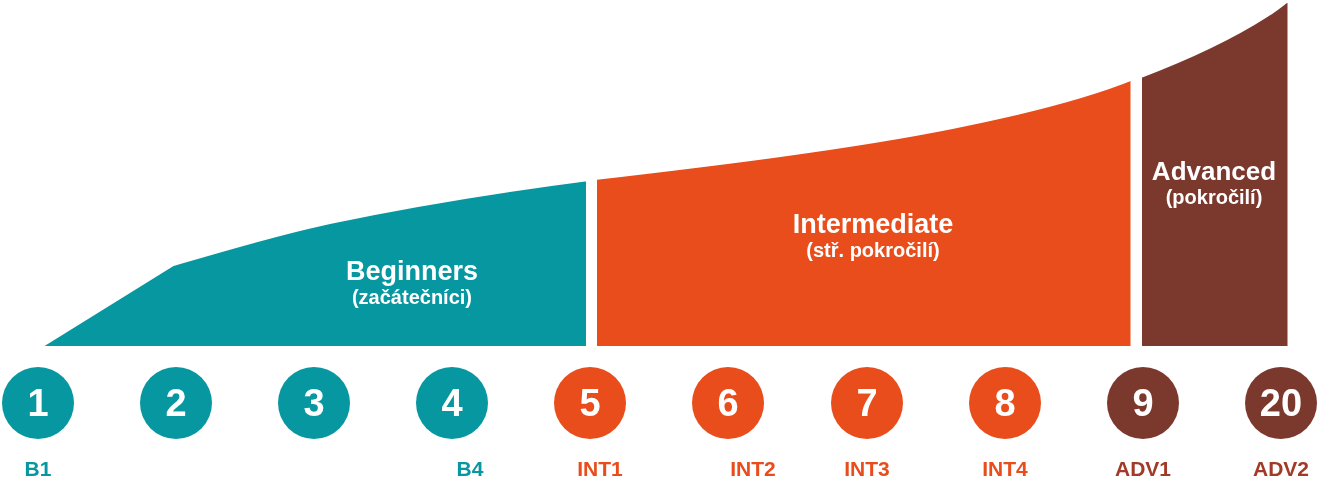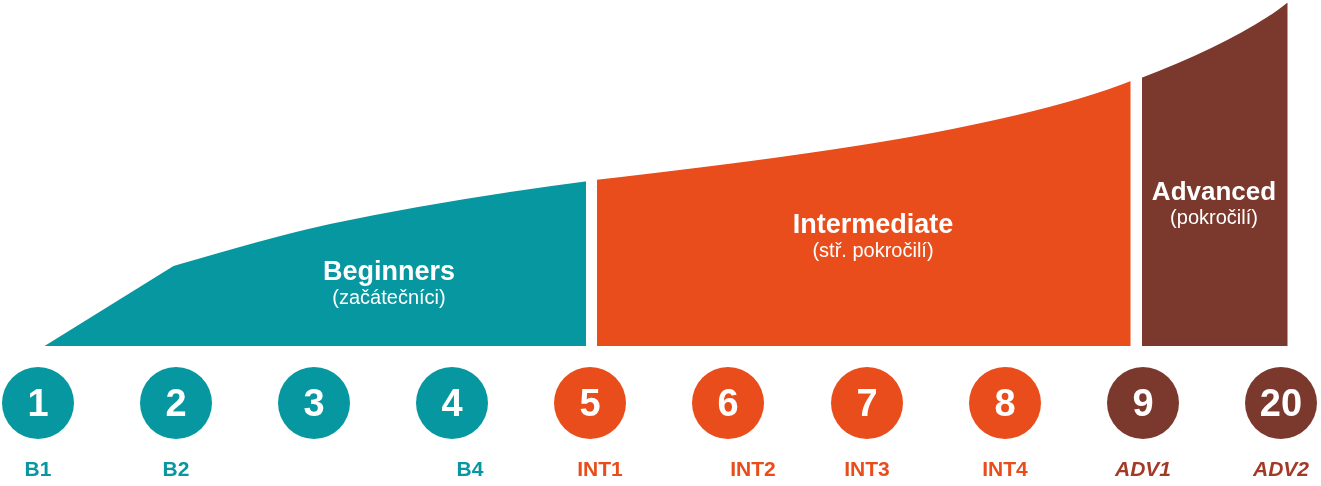--- a/index.html
+++ b/index.html
@@ -5,46 +5,46 @@
   html,body{margin:0;padding:0;background:#ffffff;}
   body{font-family:"Liberation Sans", sans-serif;}
   .stage{position:relative;width:1321px;height:486px;background:#ffffff;overflow:hidden;}
   .stage svg{position:absolute;left:0;top:0;display:block;}
   .area{stroke:var(--white);stroke-width:5;stroke-linejoin:round;stroke-linecap:round;}
   .area-teal{fill:var(--teal);}
   .area-orange{fill:var(--orange);}
   .area-brown{fill:var(--brown);}
   .section-label{position:absolute;transform:translateX(-50%);text-align:center;color:var(--white);white-space:nowrap;}
   .section-label .title{font-weight:700;font-size:27px;line-height:28px;}
-  .section-label .subtitle{font-weight:400;font-size:20px;line-height:24px;}
-  .section-label.advanced .title{font-size:26px;margin-top:20px;}
+  .section-label .subtitle{font-weight:700;font-size:20px;line-height:24px;}
+  .section-label.advanced .title{font-size:26px;}
   .lvl{position:absolute;width:72px;height:72px;border-radius:50%;top:367px;
        display:flex;align-items:center;justify-content:center;
        color:var(--white);font-weight:700;font-size:38px;}
   .lvl.teal{background:var(--teal);}
   .lvl.orange{background:var(--orange);}
   .lvl.brown{background:var(--brown);}
   .code{position:absolute;top:457px;width:138px;text-align:center;
         font-weight:700;font-size:21px;white-space:nowrap;}
   .code.teal{color:var(--teal);}
   .code.orange{color:var(--orange);}
-  .code.adv{color:var(--adv_label);font-style:italic;}
+  .code.adv{color:var(--adv_label);}
 </style>
 </head>
 <body>
 
 <div class="stage">
 
   <svg width="1321" height="486" viewBox="0 0 1321 486">
     <path class="area area-teal" d="M 36 348.5 L 173 263.5 C 235 246, 275 233, 332 221 C 430 200.5, 515 188, 588.5 178.5 L 588.5 348.5 Z"></path>
     <path class="area area-orange" d="M 594.5 348.5 L 594.5 177.5 C 715 163.5, 850 147, 952 126.5 C 1035 110, 1095 93, 1133 77.5 L 1133 348.5 Z"></path>
     <path class="area area-brown" d="M 1139.5 348.5 L 1139.5 76 C 1192 56, 1238 33, 1266 15 C 1274 10, 1281 4.5, 1286 0.5 L 1290 0.5 L 1290 348.5 Z"></path>
   </svg>
 
-  <div class="section-label" style="left:389px;top:257px">
+  <div class="section-label" style="left:412px;top:257px">
     <div class="title">Beginners</div>
     <div class="subtitle">(začátečníci)</div>
   </div>
 
   <div class="section-label" style="left:873px;top:210px">
     <div class="title">Intermediate</div>
     <div class="subtitle">(stř. pokročilí)</div>
   </div>
 
   <div class="section-label advanced" style="left:1214px;top:157px">
@@ -77,21 +77,20 @@
       <span>8</span>
     </div>
   <div class="lvl brown" style="left:1107px">
       <span>9</span>
     </div>
   <div class="lvl brown" style="left:1245px">
       <span>20</span>
     </div>
 
   <div class="code teal" style="left:-31px">B1</div>
-  <div class="code teal" style="left:107px">B2</div>
   <div class="code teal" style="left:401px">B4</div>
   <div class="code orange" style="left:531px">INT1</div>
   <div class="code orange" style="left:684px">INT2</div>
   <div class="code orange" style="left:798px">INT3</div>
   <div class="code orange" style="left:936px">INT4</div>
   <div class="code adv" style="left:1074px">ADV1</div>
   <div class="code adv" style="left:1212px">ADV2</div>
 
 </div>
 

